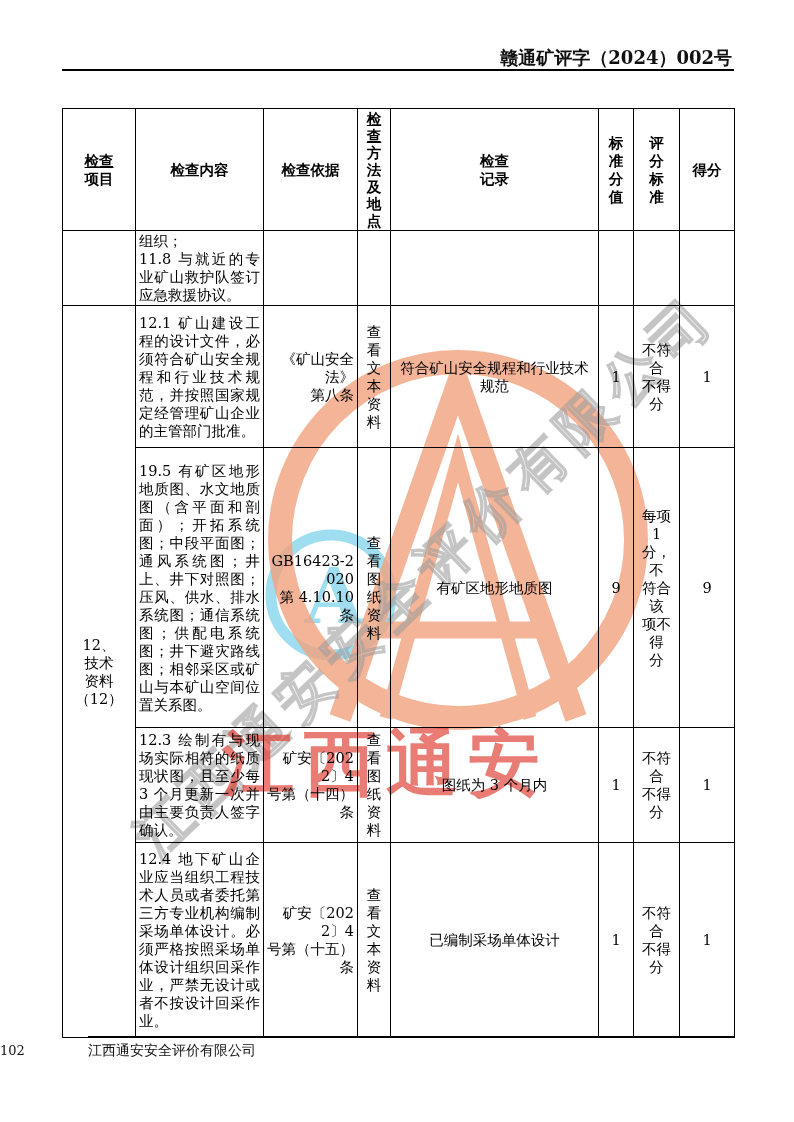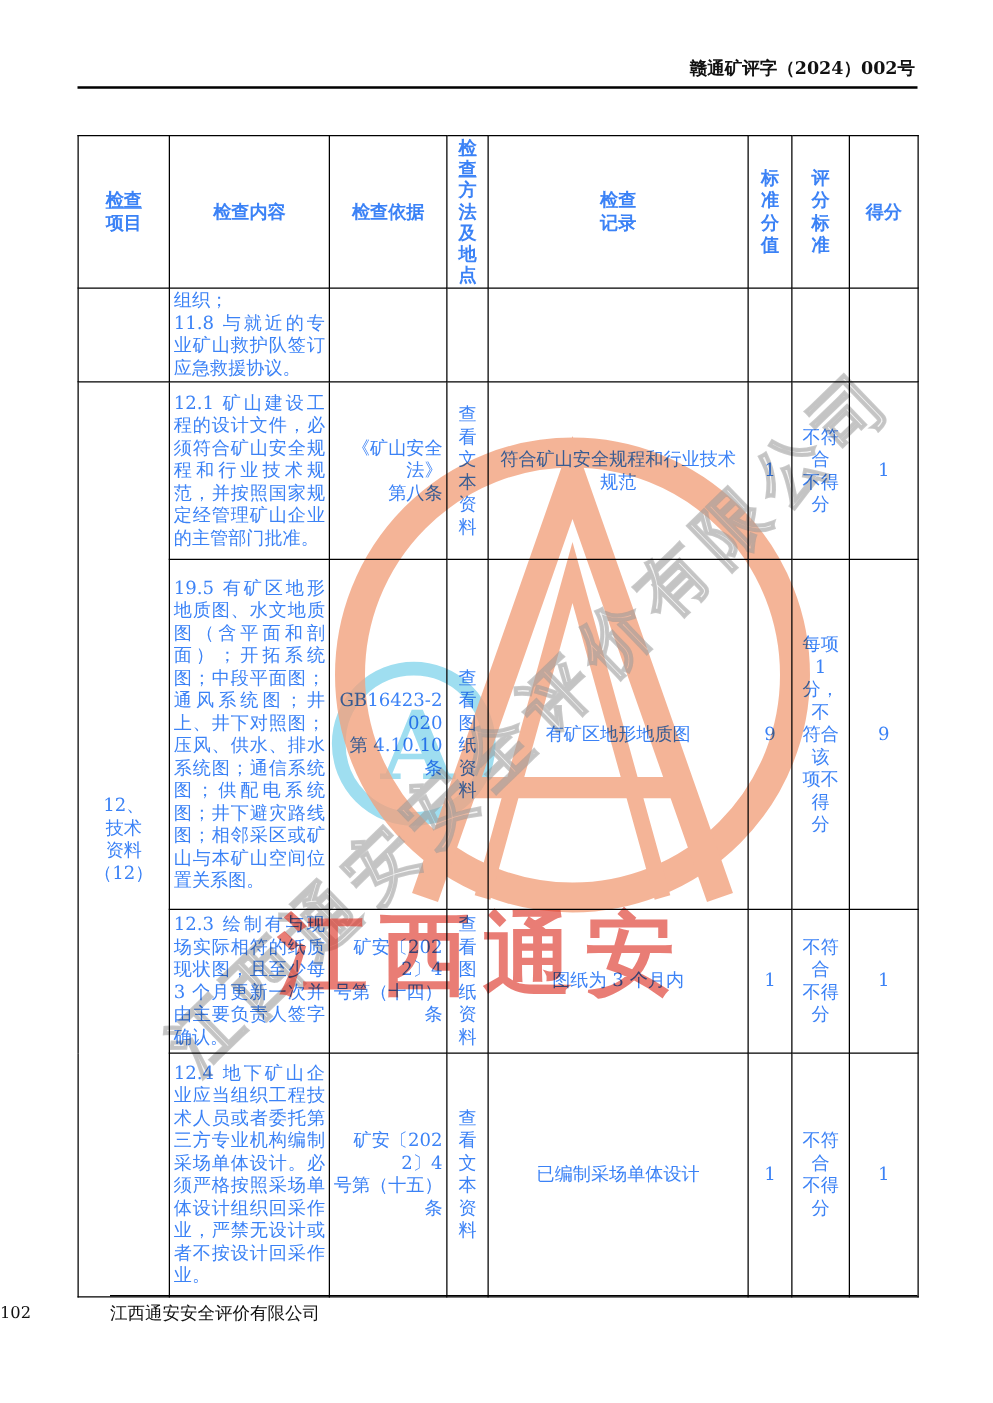--- a/index.html
+++ b/index.html
@@ -4,31 +4,31 @@
 <style>
   * { margin:0; padding:0; box-sizing:border-box; }
   html,body { background:#fff; }
   .page {
     position:relative; width:794px; height:1122px; background:#fff;
     font-family:"DejaVu Serif","Liberation Serif",serif; color:#111;
     overflow:hidden;
   }
   
   .header-left  { position:absolute; left:88px;  top:46px; font-size:14px; font-weight:bold; letter-spacing:0.5px; }
-  .header-right { position:absolute; right:62px; top:46px; font-size:14px; font-weight:bold; }
+  .header-right { position:absolute; right:62px; top:46px; font-size:18px; font-weight:bold; }
   .header-rule  { position:absolute; left:62px; top:69px; width:672px; height:0; border-top:2px solid #000; }
   .footer-rule  { position:absolute; left:88px; top:1036px; width:646px; height:0; border-top:1.5px solid #000; }
   .footer-left  { position:absolute; left:88px; top:1042px; font-size:14px; }
   .page-num     { position:absolute; left:0; top:1043px; width:794px; font-size:13px; }
 
   
   .doc-table { position:absolute; left:62px; top:108px; width:672px;
                border-collapse:collapse; table-layout:fixed; }
   .doc-table td { border:1px solid #000; font-size:14.5px; line-height:18px;
-                  padding:1px 3px; vertical-align:middle; color:#3b82f6; word-break:break-all; }
+                  padding:1px 3px; vertical-align:middle; color:#000000; word-break:break-all; }
   .th     { font-weight:bold; text-align:center; line-height:19px; }
   .pre    { white-space:pre-line; }
   .blk    { display:block; }
   .u-first{ text-decoration:underline; }
   .hdr-v .blk { line-height:17px; }
   .c-item   { text-align:center; white-space:pre-line; line-height:20px; }
   .c-content{ text-align:justify; white-space:pre-line; }
   .va-top   { vertical-align:top; }
   .c-basis  { text-align:right; white-space:pre-line; font-size:13.5px; padding:1px 2px; }
   .c-method { text-align:center; white-space:pre-line; line-height:16.5px; padding:1px 0; }

